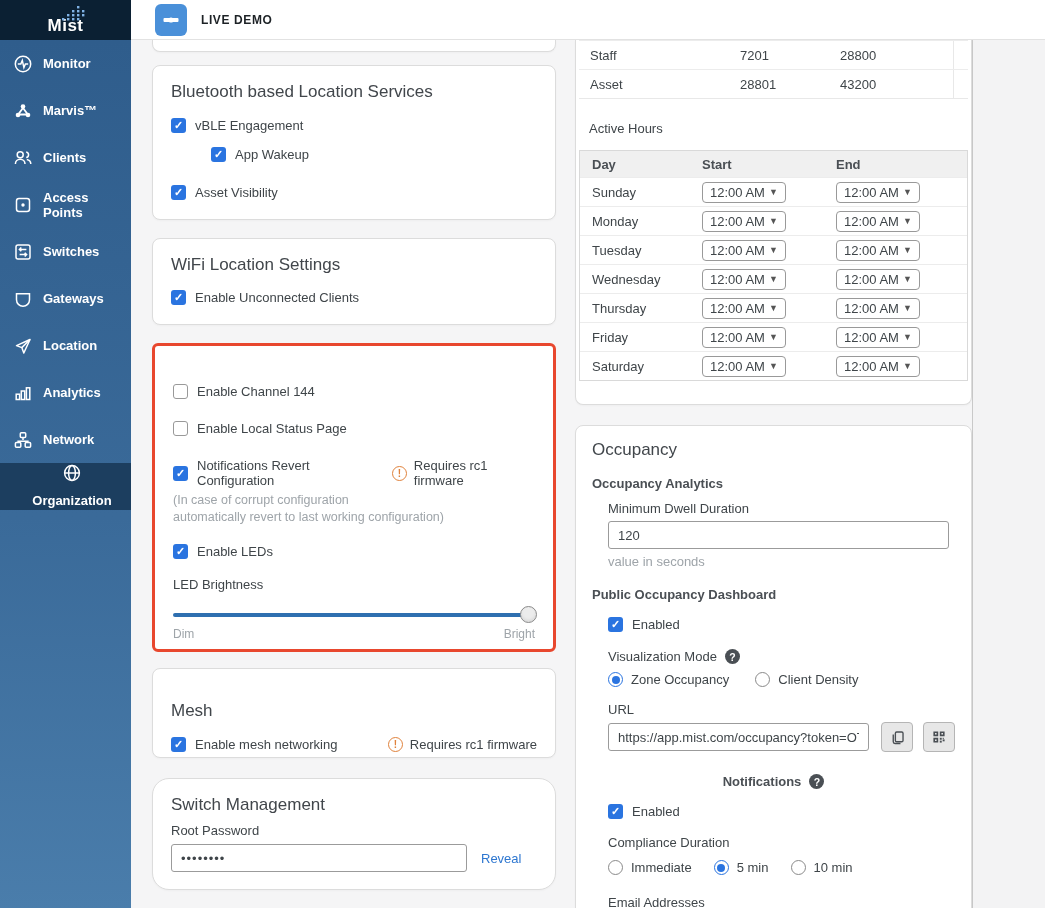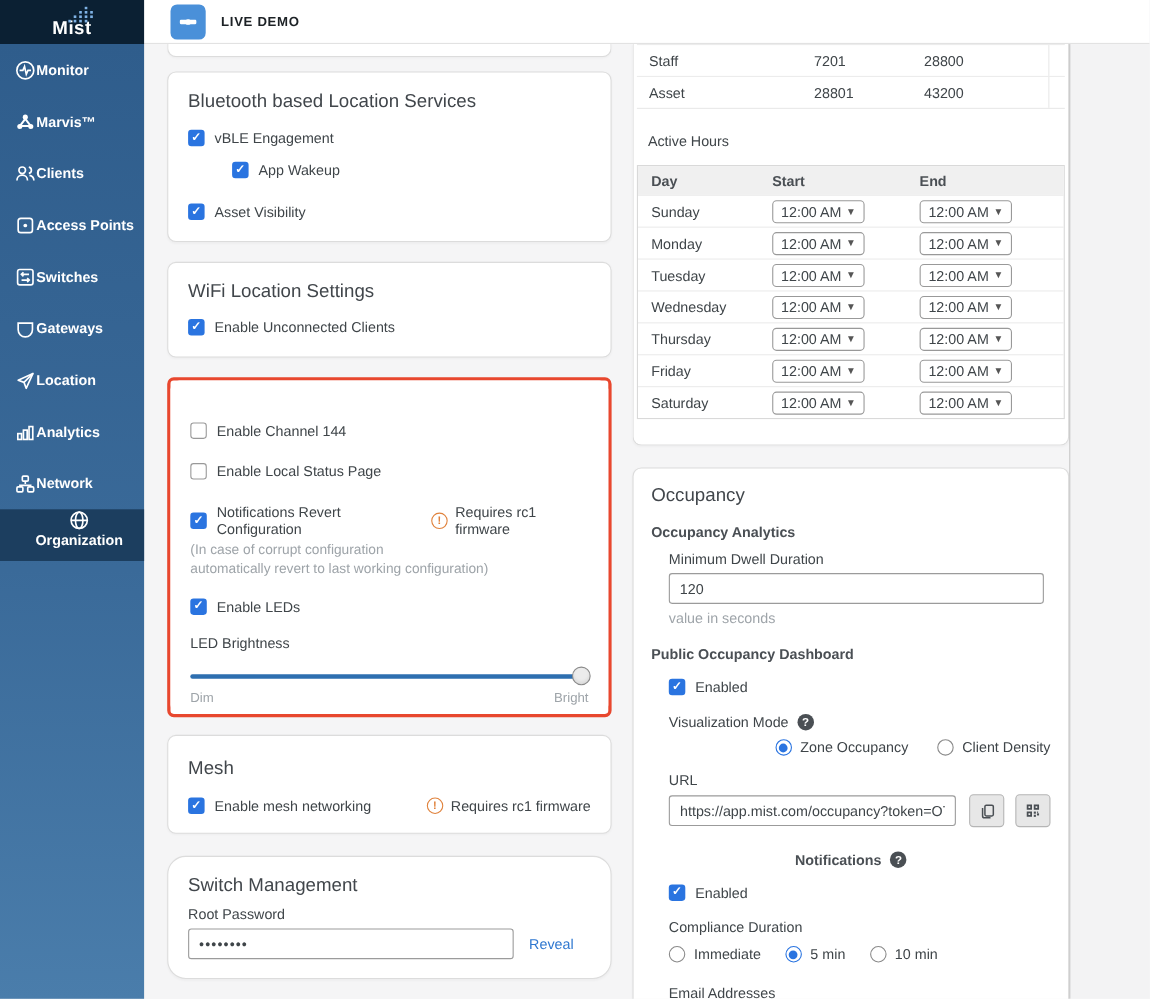--- a/index.html
+++ b/index.html
@@ -11,42 +11,42 @@
   .logo-block { position:absolute; left:0; top:0; width:131px; height:40px; background:#0b2033; display:flex; align-items:flex-end; justify-content:center; padding-bottom:4px; }
   .logo-wrap { position:relative; }
   .logo-text { color:#fff; font-size:17px; font-weight:bold; letter-spacing:.5px; }
   .logo-dots { position:absolute; right:-4px; top:-10px; }
   .env { position:absolute; left:155px; top:4px; display:flex; align-items:center; gap:14px; }
   .env-icon { width:32px; height:32px; background:#4a90d9; border-radius:6px; display:flex; align-items:center; justify-content:center; }
   .env-label { font-size:12px; font-weight:bold; letter-spacing:.6px; color:#1d2226; }
 
   
   .sidebar { position:absolute; left:0; top:40px; width:131px; height:868px; background:linear-gradient(180deg,#2f5d8c 0%, #3a6a99 55%, #4a7dab 100%); z-index:20; }
-  .nav-item { height:47px; display:flex; align-items:center; padding-left:13px; color:#fff; font-size:13px; font-weight:600; cursor:pointer; }
+  .nav-item { height:47px; display:flex; align-items:center; gap:10px; padding-left:13px; color:#fff; font-size:13px; font-weight:600; cursor:pointer; }
   .nav-item.active { background:#1c3e5f;flex-direction:column; }
   .nav-item svg { flex:none; }
 
   
   .content { position:absolute; left:131px; top:40px; width:914px; height:868px; background:#f5f5f6; overflow:hidden; }
   .right-strip { position:absolute; left:841px; top:0; width:73px; height:868px; background:#f3f3f4; border-left:1px solid #c9c9c9; }
 
   .col-left  { position:absolute; left:21px;  top:0; width:404px; }
   .col-right { position:absolute; left:444px; top:0; width:397px; }
 
   .card { background:#fff; border:1px solid #dcdcdc; border-radius:8px; box-shadow:0 1px 2px rgba(0,0,0,.03); }
   .card-title { font-size:17px; color:#41464b; }
 
   
   .partial-card { height:12px; border-top:none; border-radius:0 0 8px 8px; margin-bottom:13px; }
 
   .card-bt { height:155px; padding:16px 18px; margin-bottom:18px; }
   .card-wifi { height:87px; padding:16px 18px; margin-bottom:18px; }
   .hl-wrap { border:3px solid #e8472e; border-radius:6px; background:#fff; margin-bottom:16px; }
   .card-ap { height:303px; padding:16px 18px; border:none; box-shadow:none; }
-  .card-mesh { height:90px; padding:20px 18px; margin-bottom:20px; }
+  .card-mesh { height:90px; padding:32px 18px; margin-bottom:20px; }
   .card-switch { height:112px; padding:16px 18px;border-radius:17px; }
 
   .cb-row { display:flex; align-items:center; gap:9px; margin-top:14px; }
   .cb-row.spread { margin-top:22px; }
   .cb-row.indent { margin-left:40px; }
   .cb { width:15px; height:15px; border-radius:3px; flex:none; }
   .cb.checked { background:#2a74e0; color:#fff; display:flex; align-items:center; justify-content:center; font-size:11px; font-weight:bold; line-height:1; }
   .cb.unchecked { background:#fff; border:1.5px solid #999; }
   .cb-label { color:#3f4549; }
 
@@ -440,21 +440,21 @@
       <div class="sub-head" style="margin-top:18px;">Public Occupancy Dashboard</div>
       <div class="occ-ind">
         <div class="cb-row" style="margin-top:15px;">
           <span class="cb checked">✓</span>
           <span class="cb-label">Enabled</span>
         </div>
         <div class="label-with-help" style="margin-top:17px;">
           <span>Visualization Mode</span>
           <span class="help-badge">?</span>
         </div>
-        <div class="radios" style="margin-top:8px;justify-content:flex-end;">
+        <div class="radios" style="margin-top:8px;">
           <span class="radio-row">
             <span class="radio selected"></span>
             <span>Zone Occupancy</span>
           </span>
           <span class="radio-row">
             <span class="radio"></span>
             <span>Client Density</span>
           </span>
         </div>
         <div style="margin-top:15px;">URL</div>

